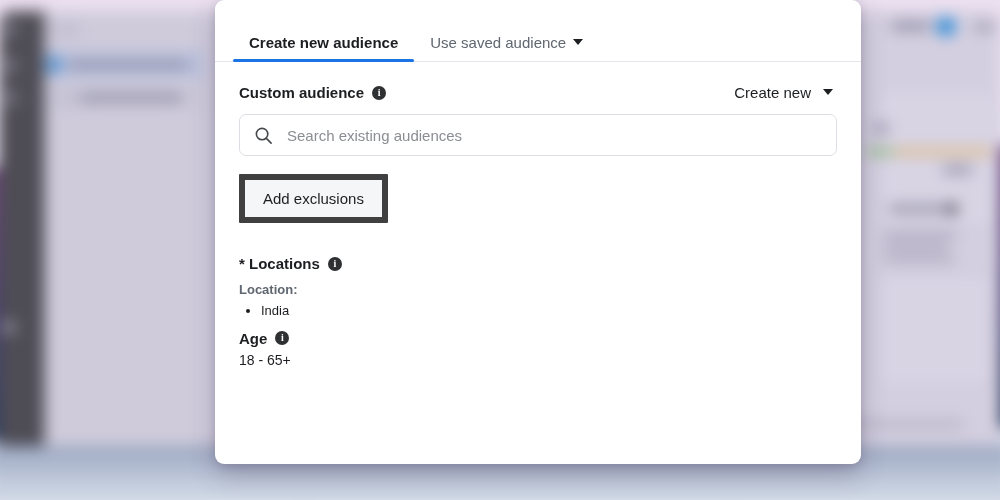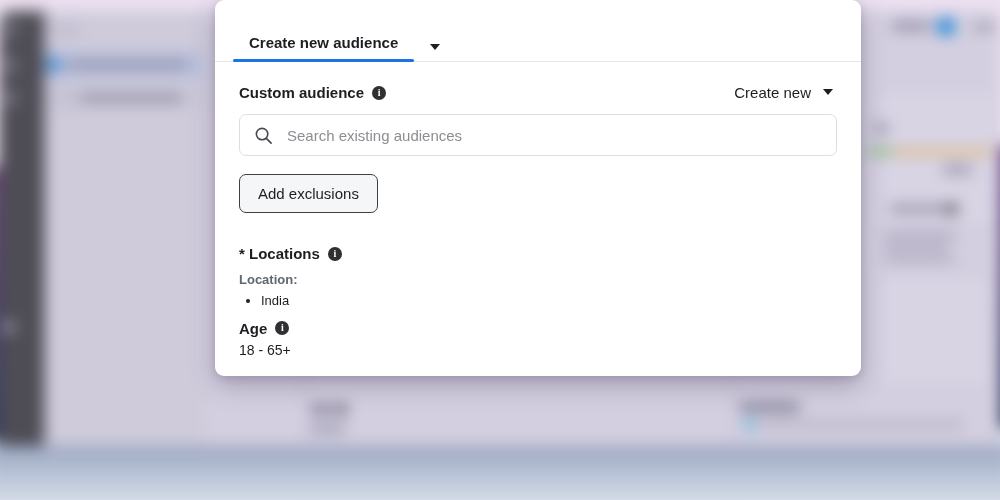--- a/index.html
+++ b/index.html
@@ -177,21 +177,21 @@
     border-radius: 50%;
     background: #53b2d8;
   }
 
   
   #modal {
     position: absolute;
     left: 215px;
     top: 0px;
     width: 646px;
-    height: 376px;
+    height: 464px;
     background: #ffffff;
     border-radius: 9px;
     box-shadow: 0 10px 26px rgba(60, 50, 80, .30), 0 2px 8px rgba(60, 50, 80, .16);
     overflow: hidden;
   }
 
   .tabbar {
     position: relative;
     height: 62px;
     border-bottom: 1px solid #e4e6eb;
@@ -296,22 +296,22 @@
     color: #1c1e21;
     font-family: "Liberation Sans", sans-serif;
     background: transparent;
   }
   .search input::placeholder { color: #8a8d91; }
 
   .btn-exclusions {
     margin-top: 18px;
     display: inline-block;
     background: #f5f6f7;
-    border: 1px solid #404040;
-    border-radius: 7px;
+    border: 6px solid #404040;
+    border-radius: 1px;
     padding: 10px 18px;
     font-size: 15px;
     color: #1c1e21;
     cursor: pointer;
     user-select: none;
   }
 
   .sec-title.loc { margin-top: 32px; }
 
   .loc-label {
@@ -394,20 +394,21 @@
     <div class="bg-bottomband"></div>
   </div>
 
   <div id="modal">
 
     <div class="tabbar">
       <div class="tab active">
         <span>Create new audience</span>
       </div>
       <div class="tab">
+        <span>Use saved audience</span>
         <span class="caret"></span>
       </div>
     </div>
 
     <div class="body">
 
       <div class="row-head">
         <div class="sec-title">
           <span>Custom audience</span>
           <span class="info">i</span>

